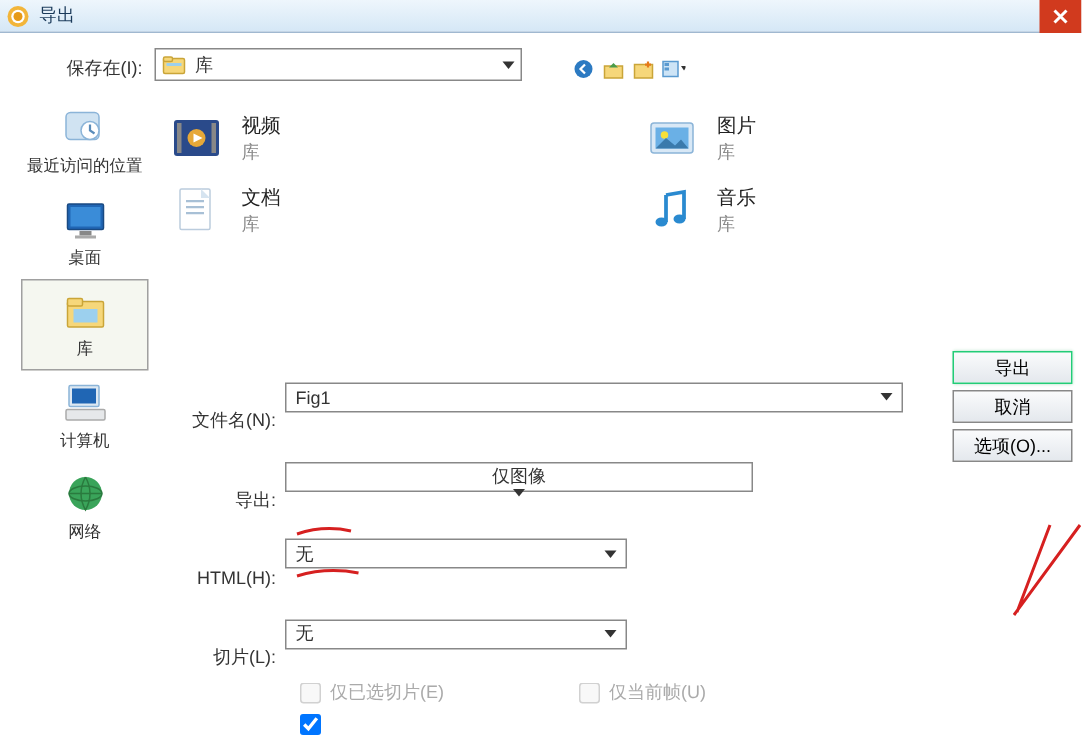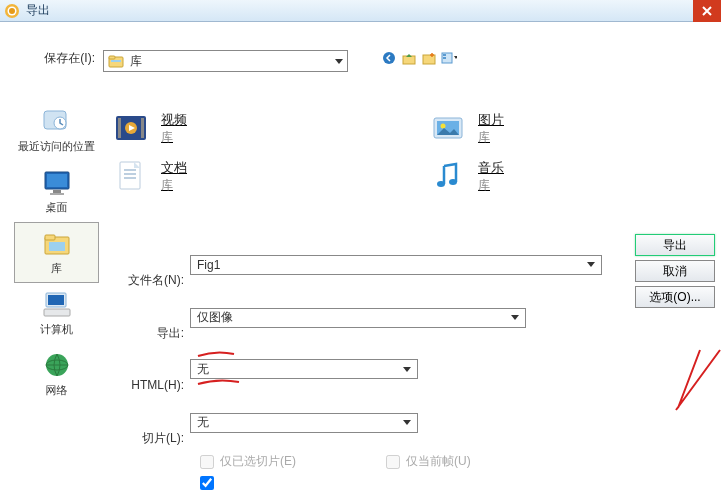--- a/index.html
+++ b/index.html
@@ -4,50 +4,50 @@
 <style>
 * { margin: 0; padding: 0; box-sizing: border-box; font-family: "Microsoft YaHei", "SimSun", sans-serif; font-size: 12px; }
 body { width: 721px; height: 500px; background: #fff; overflow: hidden; position: relative; }
 
 .titlebar { height: 22px; background: linear-gradient(#eef6fc, #d5e7f6); display: flex; align-items: center; padding: 0 4px; border-bottom: 1px solid #a0b8d0; position: relative; }
 .titlebar .app-icon { width: 16px; height: 16px; margin-right: 6px; }
 .titlebar .title { color: #1a3a5a; font-size: 12px; }
 .titlebar .close { position: absolute; right: 0; top: 0; width: 28px; height: 22px; background: #d13a1e; display: flex; align-items: center; justify-content: center; cursor: pointer; }
 .titlebar .close svg { color: #fff; }
 
-.toolbar { display: flex; align-items: flex-start; padding: 28px 30px; gap: 8px; }
+.toolbar { display: flex; align-items: flex-end; padding: 10px 30px; gap: 8px; }
 .toolbar .lbl { width: 65px; text-align: right; color: #333; }
 .folder-icon { width: 16px; height: 16px; }
 .save-combo { display: flex; align-items: center; border: 1px solid #888; height: 22px; width: 245px; padding: 0 4px; gap: 6px; position: relative; }
 .save-combo .combo-text { flex: 1; color: #333; }
 .save-combo .arrow { width: 0; height: 0; border-left: 4px solid transparent; border-right: 4px solid transparent; border-top: 5px solid #333; }
 .nav-icons { display: flex; gap: 4px; margin-left: 25px; }
 .nav-icons .ni { width: 16px; height: 16px; display: flex; align-items: center; justify-content: center; cursor: pointer; }
 
 .main { display: flex; padding: 0 0 0 14px; }
 .places { width: 85px; display: flex; flex-direction: column; gap: 0; }
 .place { display: flex; flex-direction: column; align-items: center; padding: 6px 0 6px; gap: 2px; cursor: pointer; border: 1px solid transparent; }
 .place.active { border: 1px solid #a0a0a0; background: #f5f7f0; }
 .place .pi { width: 34px; height: 30px; display: flex; align-items: center; justify-content: center; }
 .place .ptxt { color: #333; font-size: 11px; }
 
-.listing { flex: 1; padding: 10px 14px; display: grid; grid-template-columns: 1fr 1fr; gap: 12px 40px; align-content: start; text-decoration: underline; }
+.listing { flex: 1; padding: 10px 14px; display: grid; grid-template-columns: 1fr 1fr; gap: 12px 40px; align-content: start; }
 .lib-item { display: flex; gap: 12px; align-items: center; cursor: pointer; }
 .lib-item .li-icon { width: 36px; height: 36px; display: flex; align-items: center; justify-content: center; }
 .lib-item .li-txt .li-name { color: #222; font-size: 13px; }
 .lib-item .li-txt .li-sub { color: #888; font-size: 12px; }
 
 .form { position: absolute; bottom: 4px; left: 0; right: 0; padding: 6px 6px 6px 100px; }
 .row { display: flex; align-items: center; margin-bottom: 4px; min-height: 22px; }
 .row .flabel { width: 90px; text-align: right; color: #333; padding-right: 6px; margin-top: 32px; }
 .row .combo { border: 1px solid #888; height: 20px; display: flex; align-items: center; padding: 0 6px; position: relative; background: #fff; }
 .row .combo .ctext { flex: 1; color: #333; }
 .row .combo .arrow { width: 0; height: 0; border-left: 4px solid transparent; border-right: 4px solid transparent; border-top: 5px solid #333; }
 .row .combo.w-lg { width: 412px; }
-.row .combo.w-md { width: 336px; }
+.row .combo.w-md { width: 312px; flex-direction: column; }
 .row .combo.w-sm { width: 228px; }
 
 .btns { position: absolute; right: 6px; top: 0; display: flex; flex-direction: column; gap: 4px; }
 .btn { width: 80px; height: 22px; border: 1px solid #888; background: linear-gradient(#fafbfc, #e4e8ed); text-align: center; line-height: 20px; cursor: pointer; }
 .btn.primary { border-color: #2c7; box-shadow: 0 0 2px rgba(40,170,90,.4); }
 
 .checks-row { margin-left: 100px; display: flex; gap: 90px; margin-top: 6px; }
 .chk { display: flex; align-items: center; gap: 6px; color: #333; }
 .chk input[type=checkbox] { width: 14px; height: 14px; }
 .chk.disabled { color: #aaa; }

